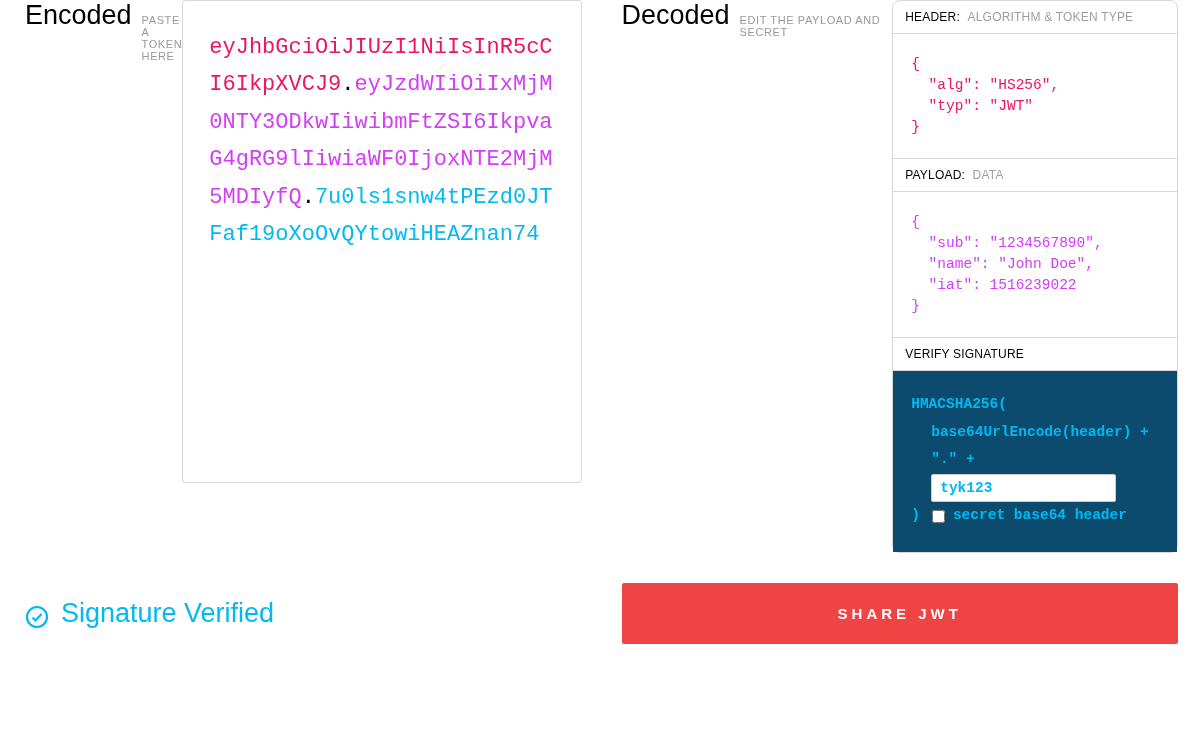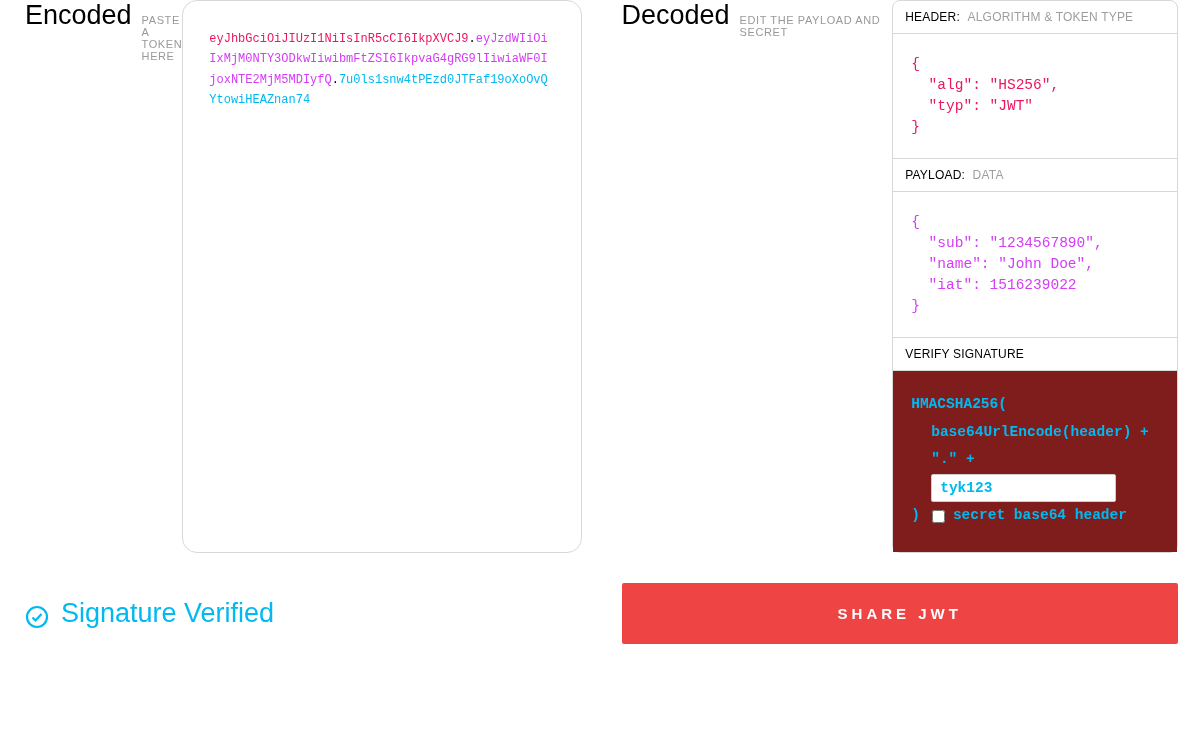--- a/index.html
+++ b/index.html
@@ -28,25 +28,25 @@
       gap: 10px;
     }
     .panel-hint {
       font-size: 11px;
       color: #999;
       letter-spacing: 0.6px;
       font-weight: 500;
     }
     .encoded-box {
       border: 1px solid #d8d8d8;
-      border-radius: 15px;
+      border-radius: 3px;
       padding: 28px 26px;
-      height: 553px;
-      font-family: "SFMono-Regular", Consolas, "Liberation Mono", Menlo, monospace;
-      font-size: 12px;
+      height: 483px;
+      font-family: "SFMono-Regular", Consolas, "Liberation Mono", Menlo, monospace;
+      font-size: 22px;
       line-height: 1.7;
       word-break: break-all;
       overflow: auto;
     }
     .tok-header { color: #ec1561; }
     .tok-payload { color: #d43cf6; }
     .tok-sig { color: #00b9f1; }
     .tok-dot { color: #000; }
     .decoded-box {
       border: 1px solid #d8d8d8;
@@ -75,21 +75,21 @@
       white-space: pre;
     }
     .hdr-color { color: #ec1561; }
     .pl-color { color: #d43cf6; }
     .sig-body {
       padding: 20px 18px 22px 18px;
       font-family: "SFMono-Regular", Consolas, "Liberation Mono", Menlo, monospace;
       font-size: 14.5px;
       line-height: 1.9;
       color: #00b9f1;
-      background: #7f1d1d;
+      background: #0c4a6e;
       font-weight: 600;
       flex: 1;
     }
     .sig-body .indent1 { margin-left: 20px; }
     .secret-input {
       font-family: "SFMono-Regular", Consolas, "Liberation Mono", Menlo, monospace;
       font-size: 14.5px;
       padding: 5px 8px;
       border: 1px solid #ccc;
       border-radius: 2px;

